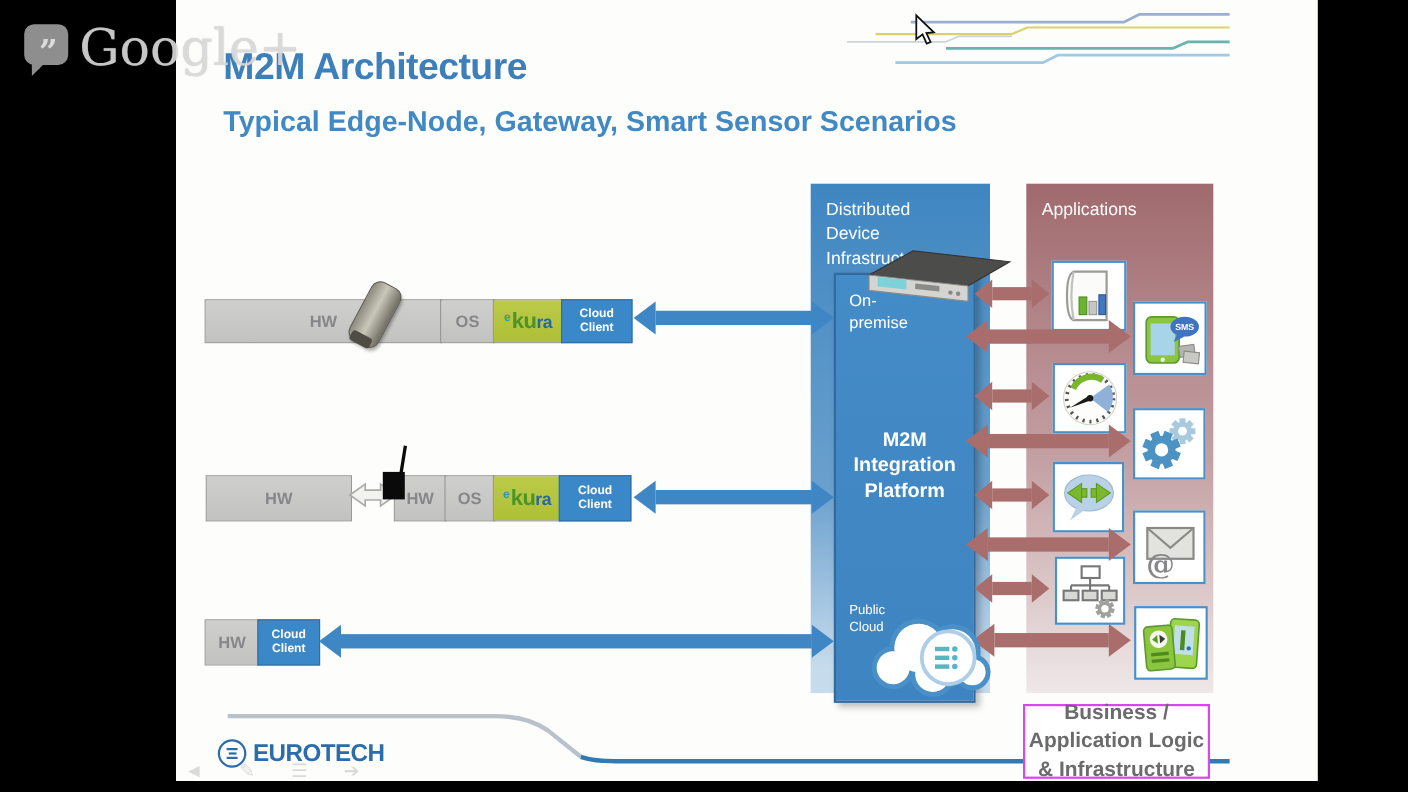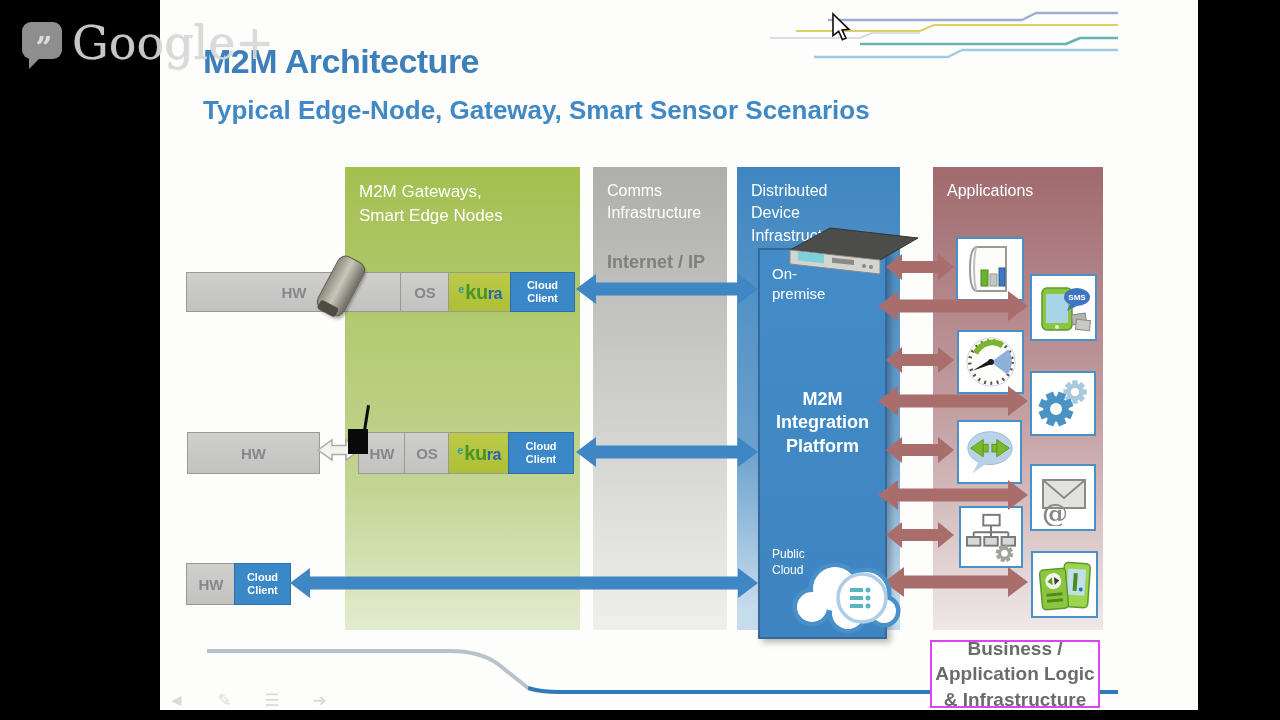--- a/index.html
+++ b/index.html
@@ -187,29 +187,20 @@
         <rect x="690" y="604" width="13" height="4"></rect>
           <circle cx="708" cy="606" r="2.5"></circle>
       </g>
     </g>
 
     <g transform="translate(673,14) scale(1.35)">
       <path d="M0,0 L0,16 L4.2,12.8 L7,19 L9.6,17.9 L6.8,11.9 L11.8,11.4 Z" fill="#fff" stroke="#111" stroke-width="1.2"></path>
     </g>
   </svg>
 
-  <div class="col col-gateways">
-    <div class="col-label pre">M2M Gateways,
-Smart Edge Nodes</div>
-  </div>
-  <div class="col col-comms">
-    <div class="col-label pre">Comms
-Infrastructure</div>
-    <div class="comms-sub">Internet / IP</div>
-  </div>
   <div class="col col-ddi">
     <div class="col-label pre">Distributed
 Device
 Infrastructure</div>
   </div>
   <div class="col col-apps">
     <div class="col-label">Applications</div>
   </div>
 
   <div class="ddi-box">
@@ -359,15 +350,23 @@
         <polygon points="23,24 18,20 18,28" fill="#3a3a36"></polygon>
         <rect x="9" y="36" width="16" height="3" fill="#4e8a1e"></rect>
         <rect x="9" y="42" width="16" height="3" fill="#4e8a1e"></rect>
       </g>
     </svg>
   </div>
 
   <div class="biz pre"><span class="pre">Business  /
 Application  Logic
 &amp; Infrastructure</span></div>
+  <div class="eurotech">
+    <div class="et-circle">
+      <div class="et-bar"></div>
+        <div class="et-bar s"></div>
+        <div class="et-bar"></div>
+    </div>
+    <div class="et-text">EUROTECH</div>
+  </div>
   <div class="faint-controls">◄ ✎ ☰ ➔</div>
 
 </div>
 
 </body></html>

